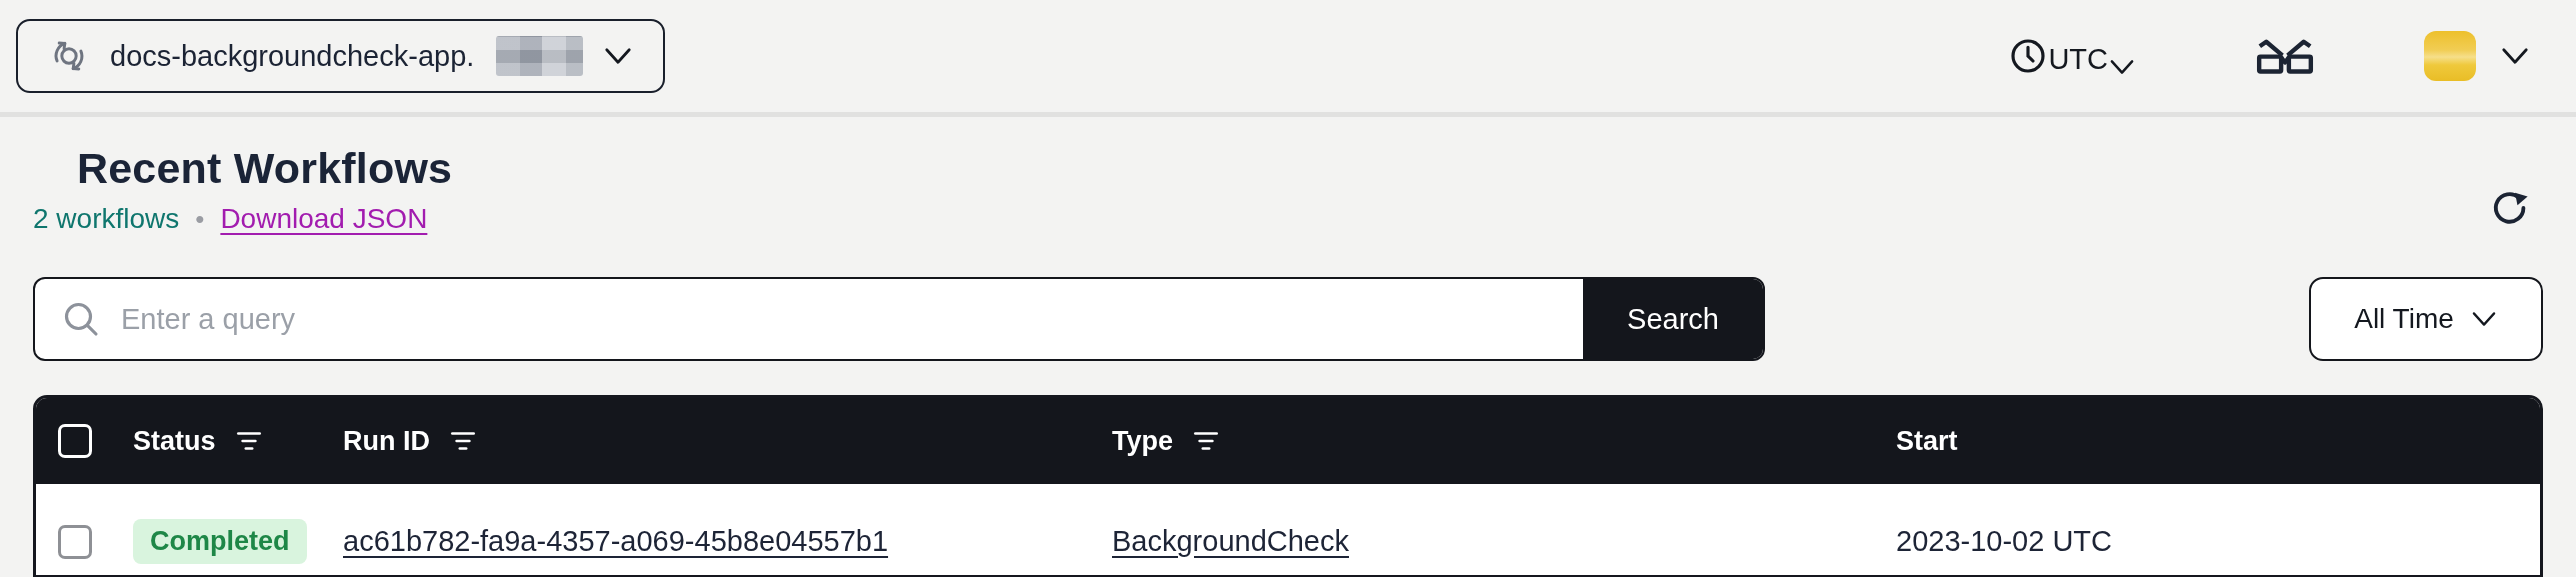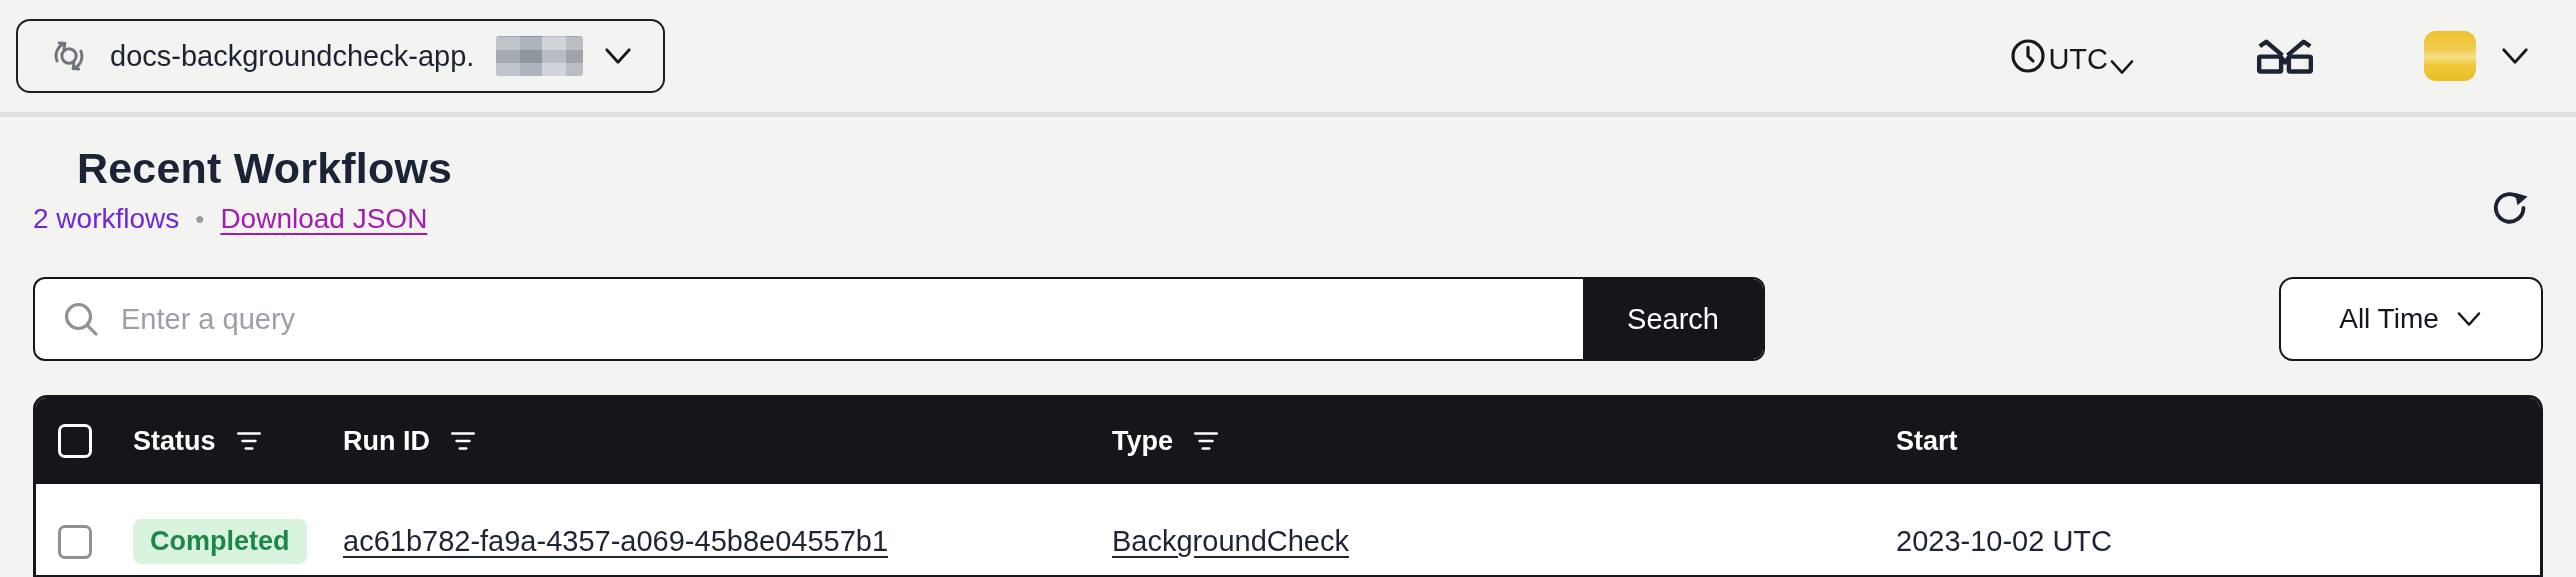--- a/index.html
+++ b/index.html
@@ -43,21 +43,21 @@
   }
 
   .topbar-divider { height:5px; background:#e1e1e0; }
 
   
   .content { padding:0 33px; }
 
   .heading-row { display:flex; justify-content:space-between; align-items:flex-end; margin-top:26px; }
   .page-title { font-size:43px; font-weight:600; color:#1b2437; letter-spacing:0.2px; line-height:50px;margin-left:44px; }
   .sub-row { display:flex; align-items:center; gap:16px; margin-top:10px; font-size:28px; }
-  .count-label { color:#6d28d9; }
+  .count-label { color:#0f766e; }
   .dot { color:#9a9ca3; font-size:26px; }
   .download-link { color:#a21caf; text-decoration:underline; text-underline-offset:5px; cursor:pointer; }
   .refresh-button { margin:0 10px 4px 0; cursor:pointer; background:none; border:none; }
 
   
   .search-row { display:flex; justify-content:space-between; align-items:center; margin-top:42px; }
   .search-box {
     width:1732px; height:84px;
     border:2.5px solid #14161c; border-radius:12px;
     background:#ffffff; display:flex; align-items:stretch; overflow:hidden;
@@ -68,21 +68,21 @@
     font-family:"Liberation Sans", sans-serif;
     font-size:29px; color:#1b2334; padding:0 20px;
   }
   .search-input::placeholder { color:#9ba0a8; }
   .search-button {
     width:180px; background:#14161c; color:#ffffff;
     border:none; font-family:Liberation Sans, sans-serif;
     font-size:29px; cursor:pointer;
   }
   .time-filter {
-    width:264px; height:84px;
+    width:234px; height:84px;
     border:2.5px solid #14161c; border-radius:14px; background:#ffffff;
     display:flex; align-items:center; justify-content:center; gap:16px;
     font-size:28px; color:#14181f; cursor:pointer;
   }
 
   
   .wf-table {
     margin-top:34px;
     border:3px solid #15171e; border-bottom-width:6px;
     border-radius:14px 14px 0 0; overflow:hidden;

